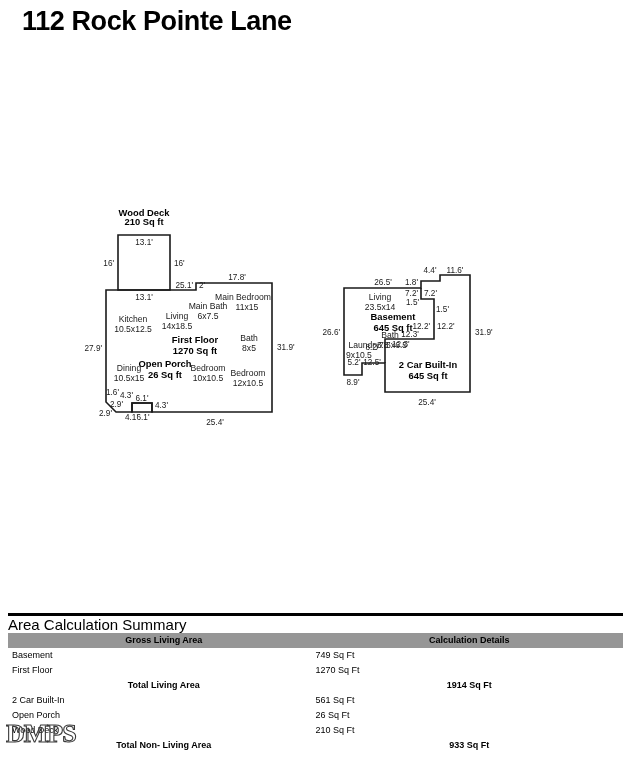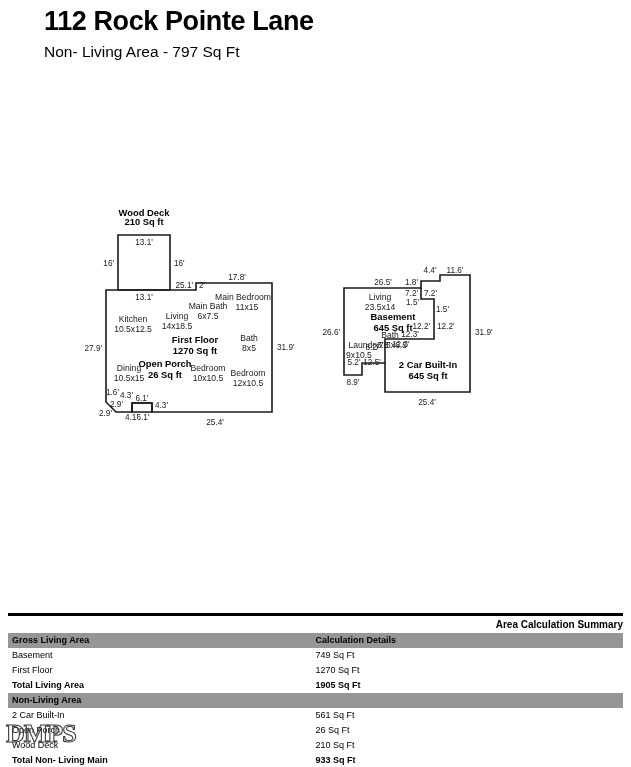--- a/index.html
+++ b/index.html
@@ -10,21 +10,21 @@
   body {
     width: 631px;
     height: 767px;
     position: relative;
     font-family: "Liberation Sans", sans-serif;
     color: #000000;
     overflow: hidden;
   }
 
   
-  #header { position: absolute; left: 22px; top: 4px; width: 560px; margin-left: 22px; }
+  #header { position: absolute; left: 22px; top: 4px; width: 560px; }
   #page-title {
     font-size: 27px;
     font-weight: bold;
     letter-spacing: -0.4px;
     line-height: 34px;
     margin: 0;
   }
   .subline {
     font-size: 15.5px;
     line-height: 21px;
@@ -75,36 +75,37 @@
   }
   table.calc td {
     padding: 0;
     font-size: 9px;
     line-height: 14.5px;
     vertical-align: top;
   }
   .col-label { width: 45%; padding-left: 4px !important; }
   .col-detail { width: 55%; }
   tr.title-row td {
-    text-align: right;
-    font-weight: bold;
-    font-size: 10px;
+    text-align: left;
+    font-weight: normal;
+    font-size: 15px;
     line-height: 16px;
     padding-top: 1px !important;
   }
   tr.section-row td {
     background: #969696;
     font-weight: bold;
     font-size: 9px;
     line-height: 15px;
     color: #000;
-  }
-  tr.section-row td.col-detail { text-align: left; }
+    text-align: center;
+  }
+  tr.section-row td.col-detail { text-align: center; }
   tr.data-row td { line-height: 15px; }
-  tr.total-row td { font-weight: bold; line-height: 15px; }
+  tr.total-row td { font-weight: bold; line-height: 15px; text-align: center; }
   .wide-row td { line-height: 21px; }
 
   
   #watermark {
     position: absolute;
     left: 6px;
     top: 719px;
     width: 150px;
     height: 30px;
     pointer-events: none;
@@ -117,21 +118,20 @@
     stroke: #3a3a3a;
     stroke-width: 1.1;
     letter-spacing: -1px;
   }
 </style>
 </head>
 <body>
 
 <div id="header">
   <h1 id="page-title">112 Rock Pointe Lane</h1>
-  <p class="subline">Non- Living Area - 797 Sq Ft</p>
 </div>
 
 <div id="sketch-area">
 <svg id="sketch-svg" width="631" height="255" viewBox="0 0 631 255" xmlns="http://www.w3.org/2000/svg">
 
   <g>
 
     <path class="plan-line" d="M118,40 L170,40 L170,95 L118,95 Z"></path>
 
     <path class="plan-line" d="M106,95
@@ -281,40 +281,36 @@
     <tr class="data-row">
       <td class="col-label">Basement</td>
       <td class="col-detail">749 Sq Ft</td>
     </tr>
     <tr class="data-row">
       <td class="col-label">First Floor</td>
       <td class="col-detail">1270 Sq Ft</td>
     </tr>
     <tr class="total-row">
       <td class="col-label">Total Living Area</td>
-      <td class="col-detail">1905 Sq Ft</td>
-    </tr>
-    <tr class="section-row">
-      <td class="col-label">Non-Living Area</td>
-      <td class="col-detail">&nbsp;</td>
+      <td class="col-detail">1914 Sq Ft</td>
     </tr>
     <tr class="data-row wide-row">
       <td class="col-label">2 Car Built-In</td>
       <td class="col-detail">561 Sq Ft</td>
     </tr>
     <tr class="data-row wide-row">
       <td class="col-label">Open Porch</td>
       <td class="col-detail">26 Sq Ft</td>
     </tr>
     <tr class="data-row wide-row">
       <td class="col-label">Wood Deck</td>
       <td class="col-detail">210 Sq Ft</td>
     </tr>
     <tr class="total-row">
-      <td class="col-label">Total Non- Living Main</td>
+      <td class="col-label">Total Non- Living Area</td>
       <td class="col-detail">933 Sq Ft</td>
     </tr>
   </tbody>
     </table>
 
 </div>
 
 <svg id="watermark" viewBox="0 0 150 30" xmlns="http://www.w3.org/2000/svg">
   <text x="0" y="23">DMPS</text>
 </svg>

